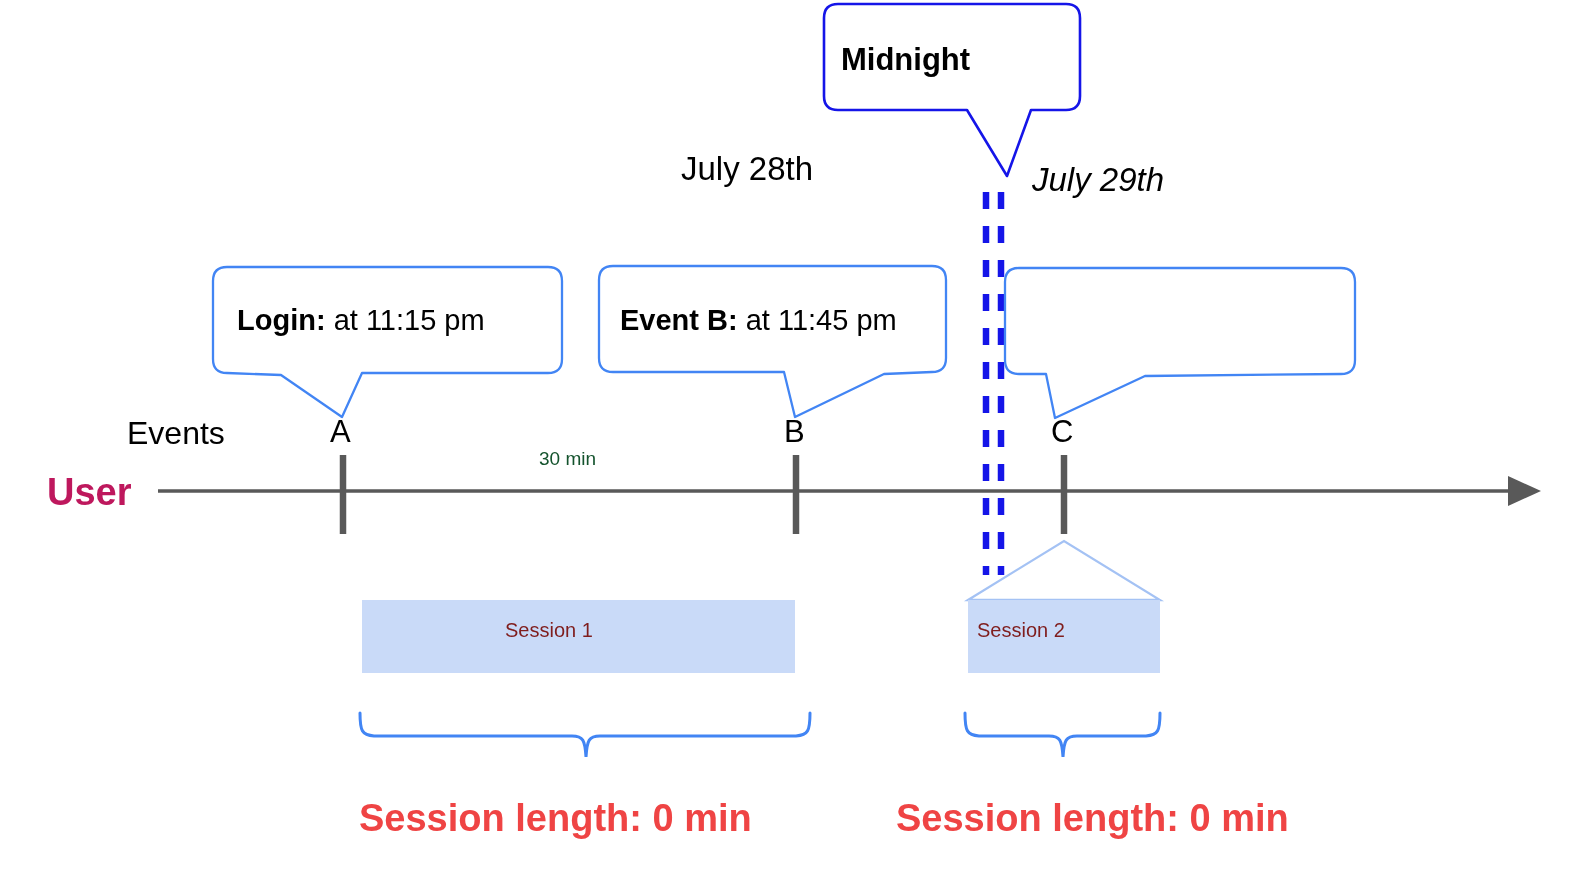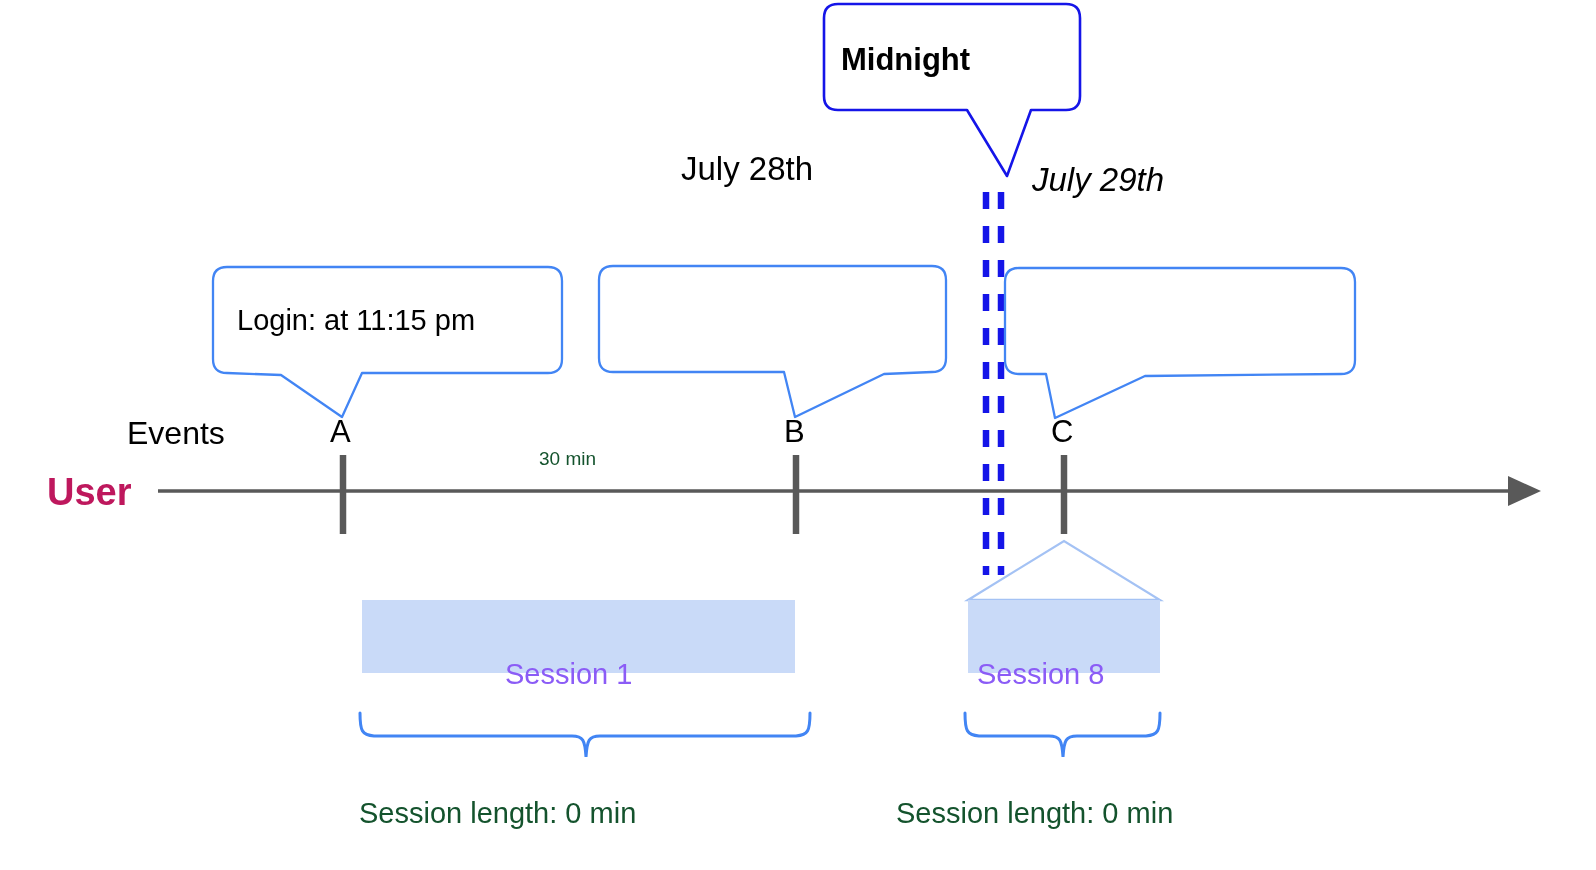--- a/index.html
+++ b/index.html
@@ -28,21 +28,21 @@
   .txt {
     position: absolute;
     white-space: nowrap;
     line-height: 1;
   }
   .callout-text {
     font-size: 29px;
     color: #000000;
   }
   .callout-text b {
-    font-weight: normal;
+    font-weight: bold;
   }
   .midnight-text {
     font-size: 31px;
     font-weight: bold;
     color: #000000;
   }
   .date-text {
     font-size: 33px;
     color: #000000;
   }
@@ -57,27 +57,27 @@
   }
   .event-letter {
     font-size: 31px;
     color: #000000;
   }
   .duration-label {
     font-size: 19px;
     color: #14532d;
   }
   .session-label {
-    font-size: 29px;
-    color: #8b5cf6;
-    margin-top: 40px;
+    font-size: 20px;
+    color: #7f1d1d;
   }
   .session-length-label {
-    font-size: 29px;
-    color: #14532d;
+    font-size: 38px;
+    color: #ef4444;
+    font-weight: bold;
   }
 </style>
 </head>
 <body>
 
 <div id="canvas">
 
   <svg id="vector-layer" viewBox="0 0 1596 870">
 
     <g>
@@ -189,31 +189,34 @@
 
   <div class="txt midnight-text" style="left:841px; top:44px;">Midnight</div>
 
   <div class="txt date-text" style="left:681px; top:152px;">July 28th</div>
   <div class="txt date-text" style="left:1032px; top:163px;font-style:italic;">July 29th</div>
 
   <div class="txt callout-text" style="left:237px; top:306px;">
     <b>Login:</b><span> at 11:15 pm</span>
   </div>
 
+  <div class="txt callout-text" style="left:620px; top:306px;">
+    <b>Event B:</b><span> at 11:45 pm</span>
+  </div>
 
 
   <div class="txt events-label" style="left:127px; top:417px;">Events</div>
 
   <div class="txt event-letter" style="left:330px; top:416px;">A</div>
   <div class="txt event-letter" style="left:784px; top:416px;">B</div>
   <div class="txt event-letter" style="left:1051px; top:416px;">C</div>
 
   <div class="txt duration-label" style="left:539px; top:449px;">30 min</div>
 
   <div class="txt user-label" style="left:47px; top:473px;">User</div>
 
   <div class="txt session-label" style="left:505px; top:620px;">Session 1</div>
-  <div class="txt session-label" style="left:977px; top:620px;">Session 8</div>
+  <div class="txt session-label" style="left:977px; top:620px;">Session 2</div>
 
   <div class="txt session-length-label" style="left:359px; top:799px;">Session length: 0 min</div>
   <div class="txt session-length-label" style="left:896px; top:799px;">Session length: 0 min</div>
 
 </div>
 
 </body></html>

